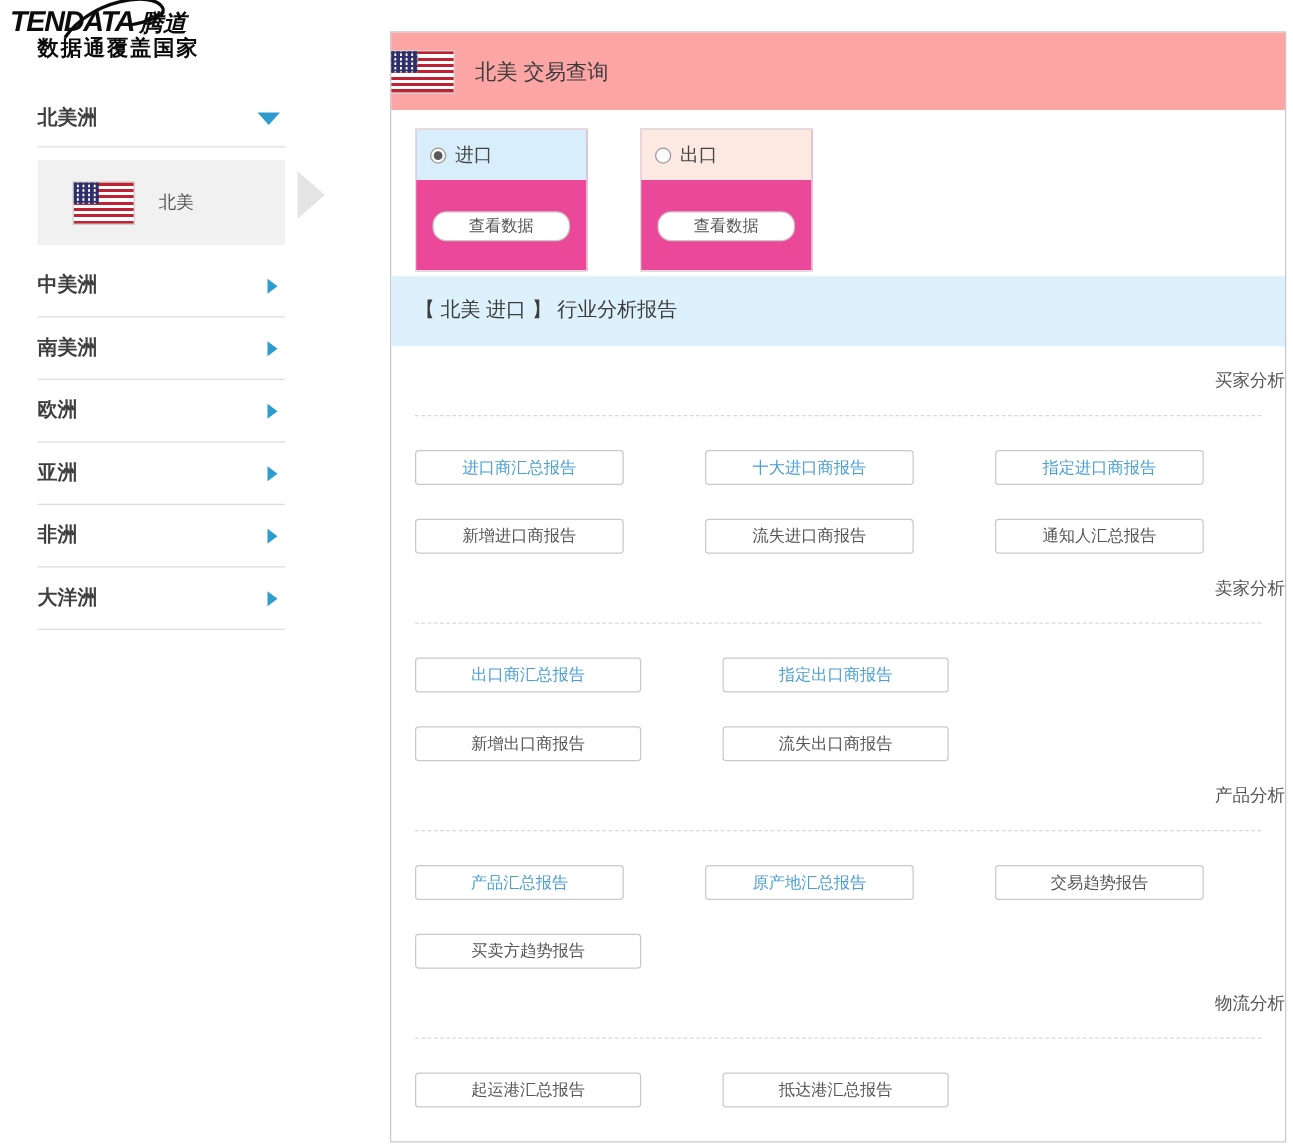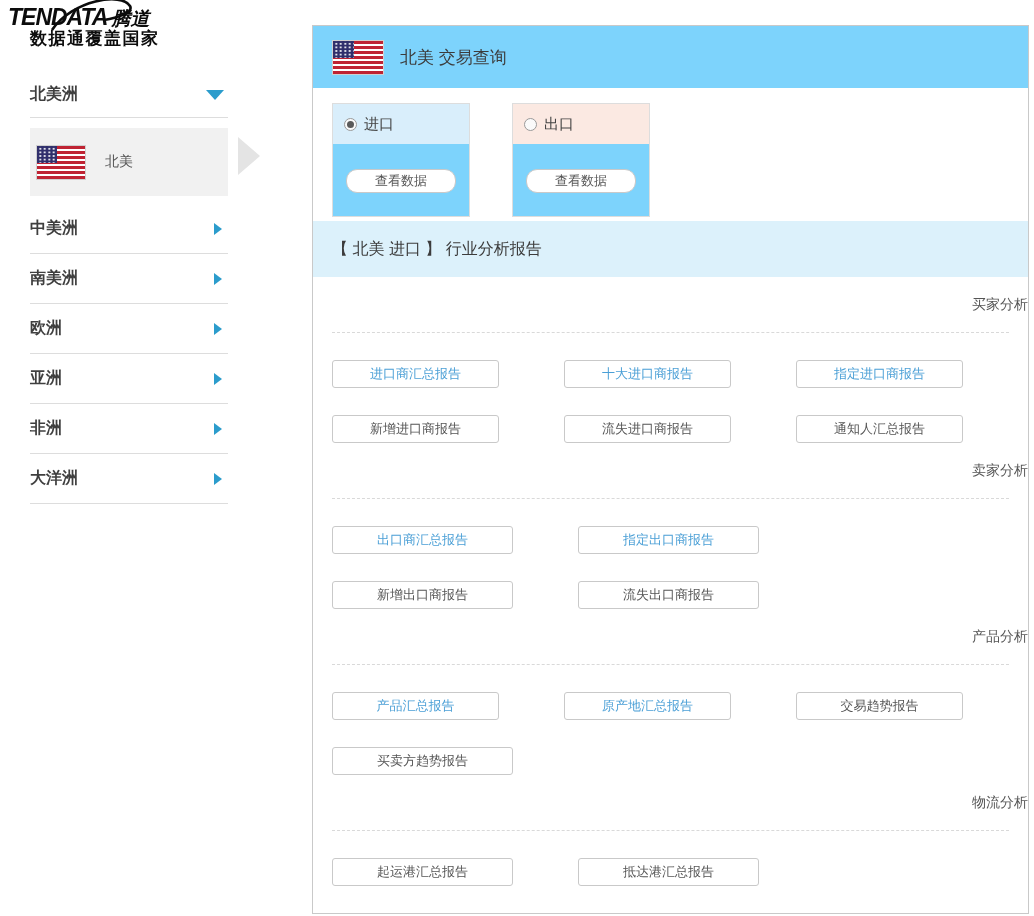--- a/index.html
+++ b/index.html
@@ -18,21 +18,21 @@
   .tagline { font-size:17px; font-weight:bold; color:#0c0c0c; margin:-5px 0 0 22px; letter-spacing:1.5px; }
 
   .menu { position:absolute; left:30px; top:72px; width:198px; }
   .menu-head {
     height:46px; display:flex; align-items:center; justify-content:space-between;
     border-bottom:1px solid #ddd; font-size:16px; font-weight:bold; color:#3f3f3f; cursor:pointer;
   }
   .tri-down { width:0; height:0; border-left:9px solid transparent; border-right:9px solid transparent; border-top:10px solid #2b9ccc; margin-right:4px; }
   .selected-row {
     margin-top:10px; height:68px; background:#f1f1f1;
-    display:flex; align-items:center; padding-left:7px; cursor:pointer;
+    display:flex; align-items:center; padding-left:29px; cursor:pointer;
   }
   .selected-row .country-label { margin-left:20px; font-size:14px; color:#555; }
   .big-arrow {
     position:absolute; left:238px; top:137px; width:0; height:0;
     border-top:19px solid transparent; border-bottom:19px solid transparent; border-left:22px solid #e4e4e4;
   }
   .menu-items { margin-top:8px; }
   .menu-item {
     height:50px; display:flex; align-items:center; justify-content:space-between;
     border-bottom:1px solid #ddd; font-size:16px; font-weight:bold; color:#3f3f3f; cursor:pointer;
@@ -51,27 +51,27 @@
     background-image:radial-gradient(circle,#fff 0.9px,rgba(255,255,255,0) 1.1px);
     background-size:4.5px 3.6px; background-position:1px 1px;
   }
 
   
   .panel {
     position:absolute; left:312px; top:25px; width:717px; height:889px;
     border:1px solid #c9c9c9; background:#fff;
   }
   .panel-header {
-    height:62px; background:#7dd3fc; display:flex; align-items:center; padding-left:20px;
+    height:62px; background:#fca5a5; display:flex; align-items:center; 
   }
   .panel-header .usflag { width:50px; height:33px; }
   .panel-title { margin-left:17px; font-size:17px; color:#3c3c3c; }
 
   .trade-row { display:flex; margin:15px 0 0 19px; }
-  .trade-box { width:138px; height:114px; border:1px solid #ddd; margin-right:42px; background:#7dd3fc; }
+  .trade-box { width:138px; height:114px; border:1px solid #ddd; margin-right:42px; background:#ec4899; }
   .trade-box-head { height:40px; display:flex; align-items:center; padding-left:11px; }
   .trade-box-head.import { background:#d9eefb; }
   .trade-box-head.export { background:#fbe9e2; }
   .radio {
     width:13px; height:13px; border-radius:50%; border:1px solid #9a9a9a;
     background:#fafafa; margin-right:7px; position:relative; flex:0 0 auto; cursor:pointer;
   }
   .radio.on::after { content:""; position:absolute; left:2px; top:2px; right:2px; bottom:2px; background:#5a5a5a; border-radius:50%; }
   .trade-label { font-size:15px; color:#444; }
   .view-btn {

